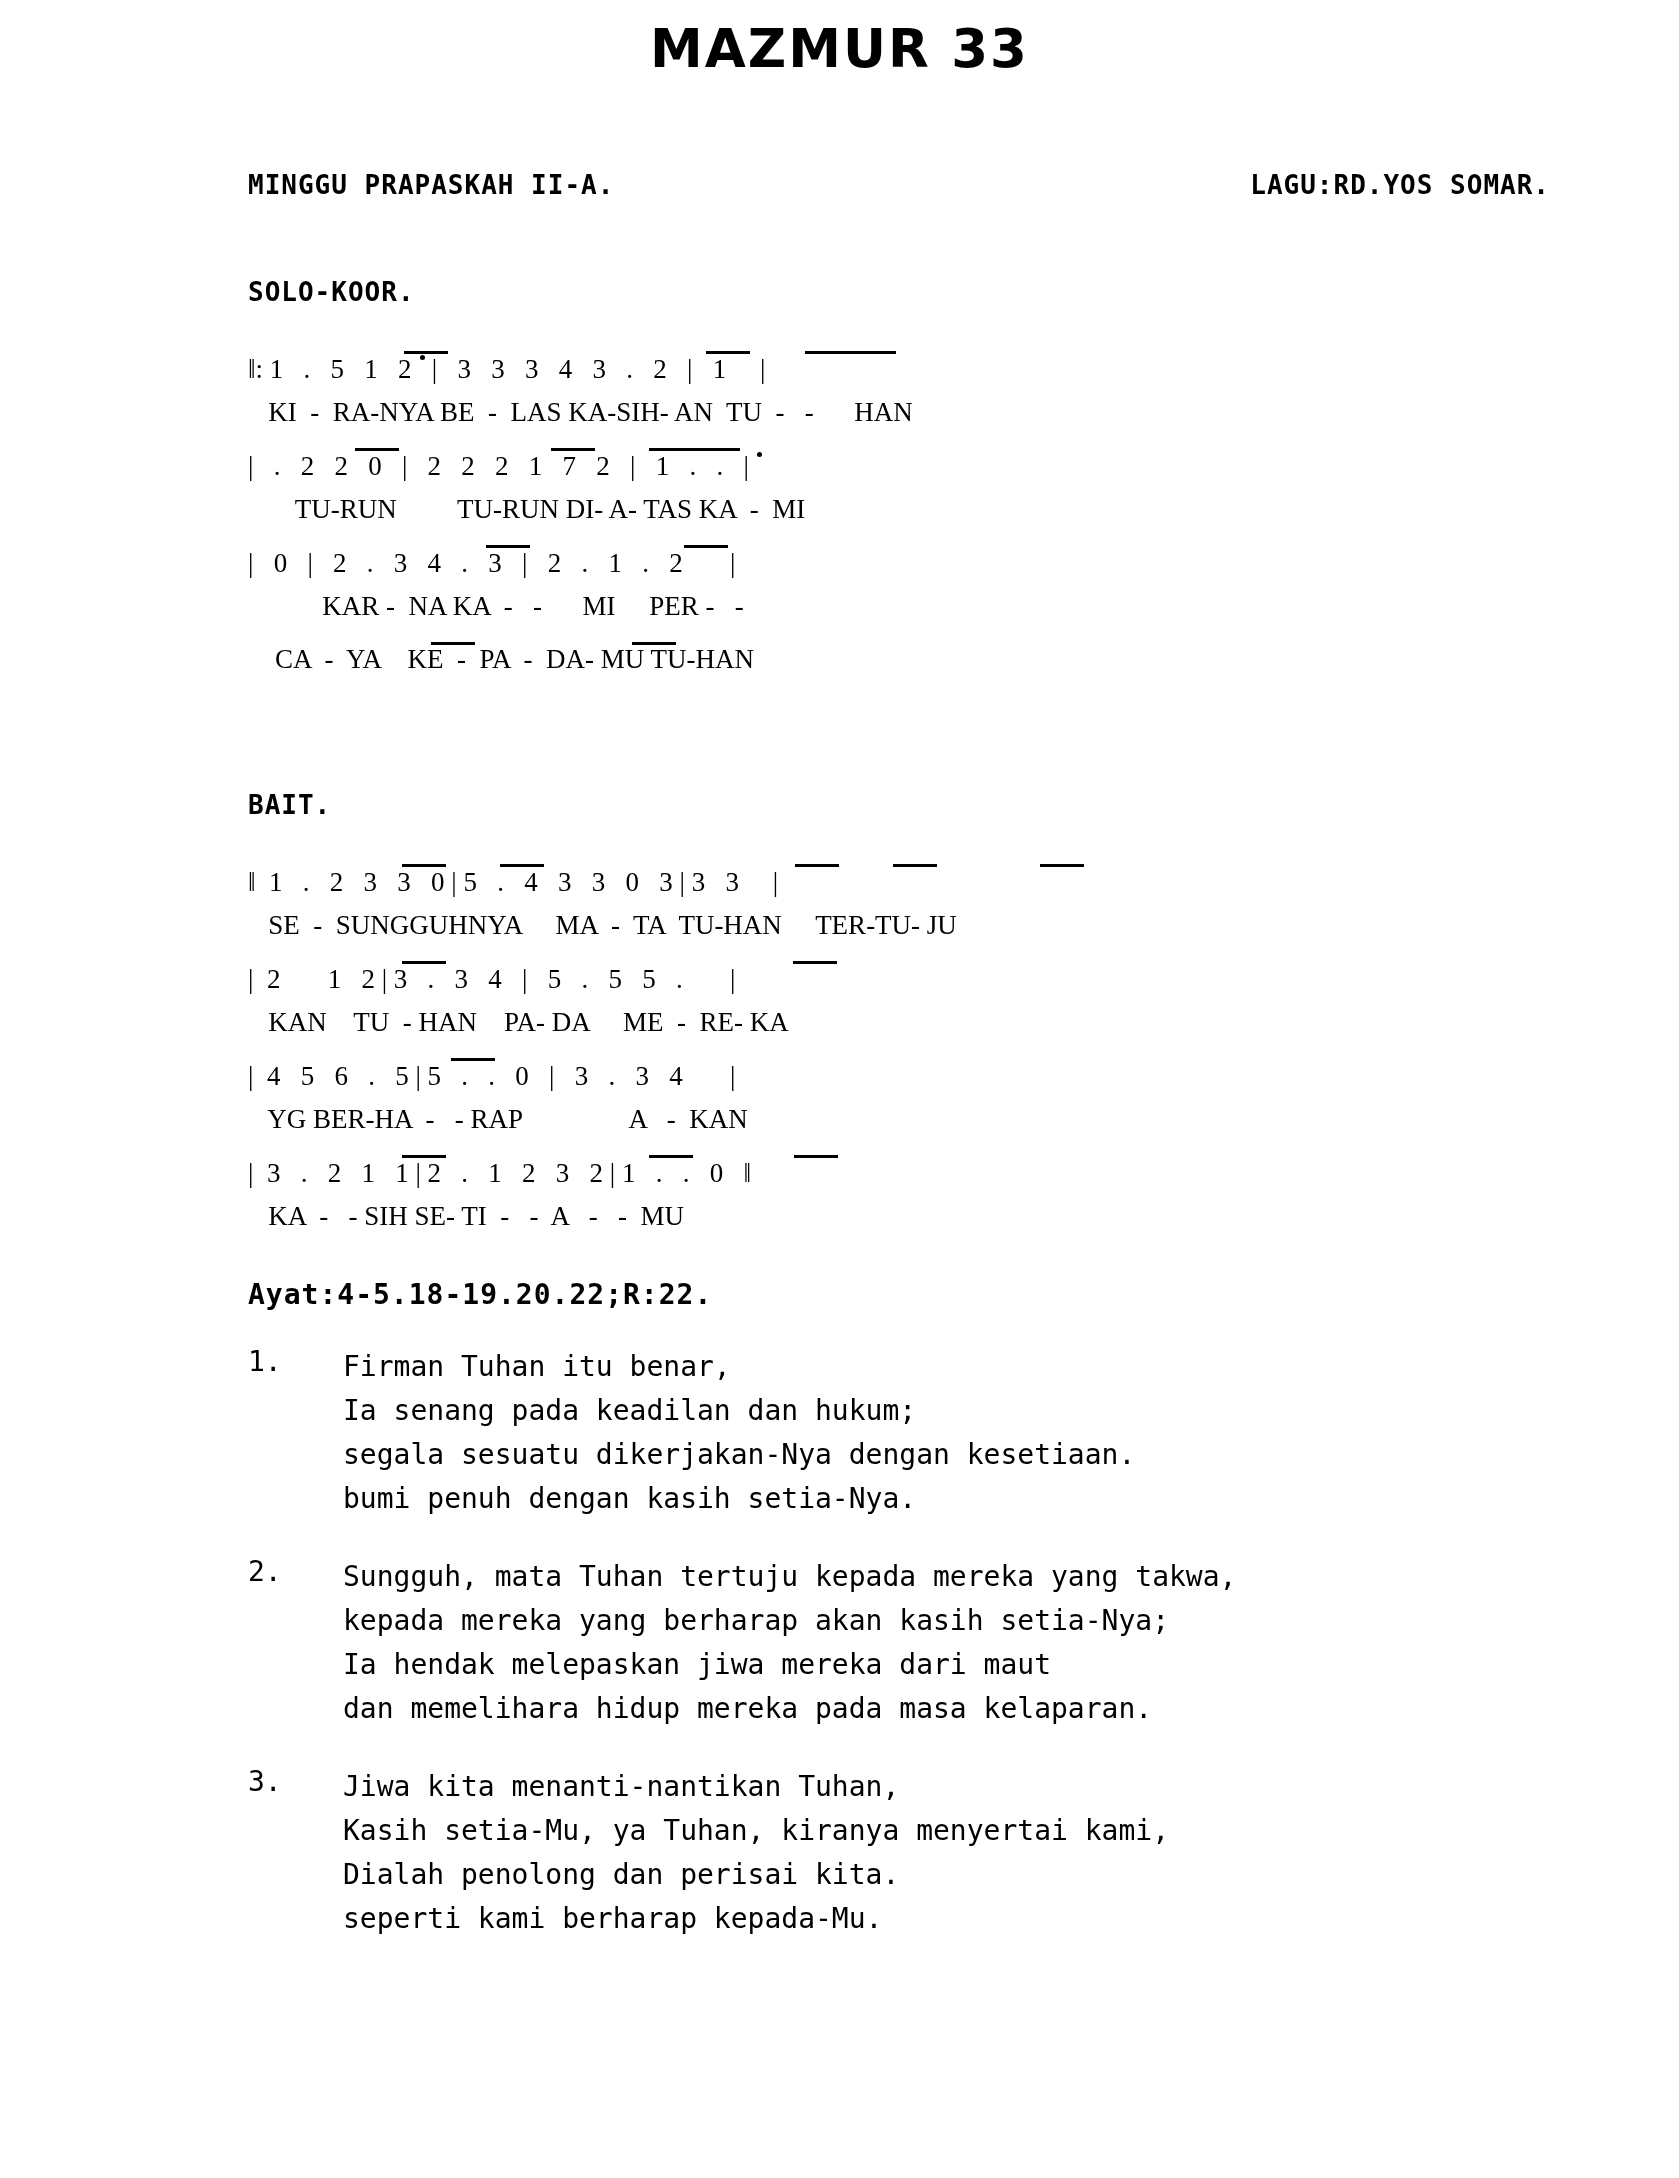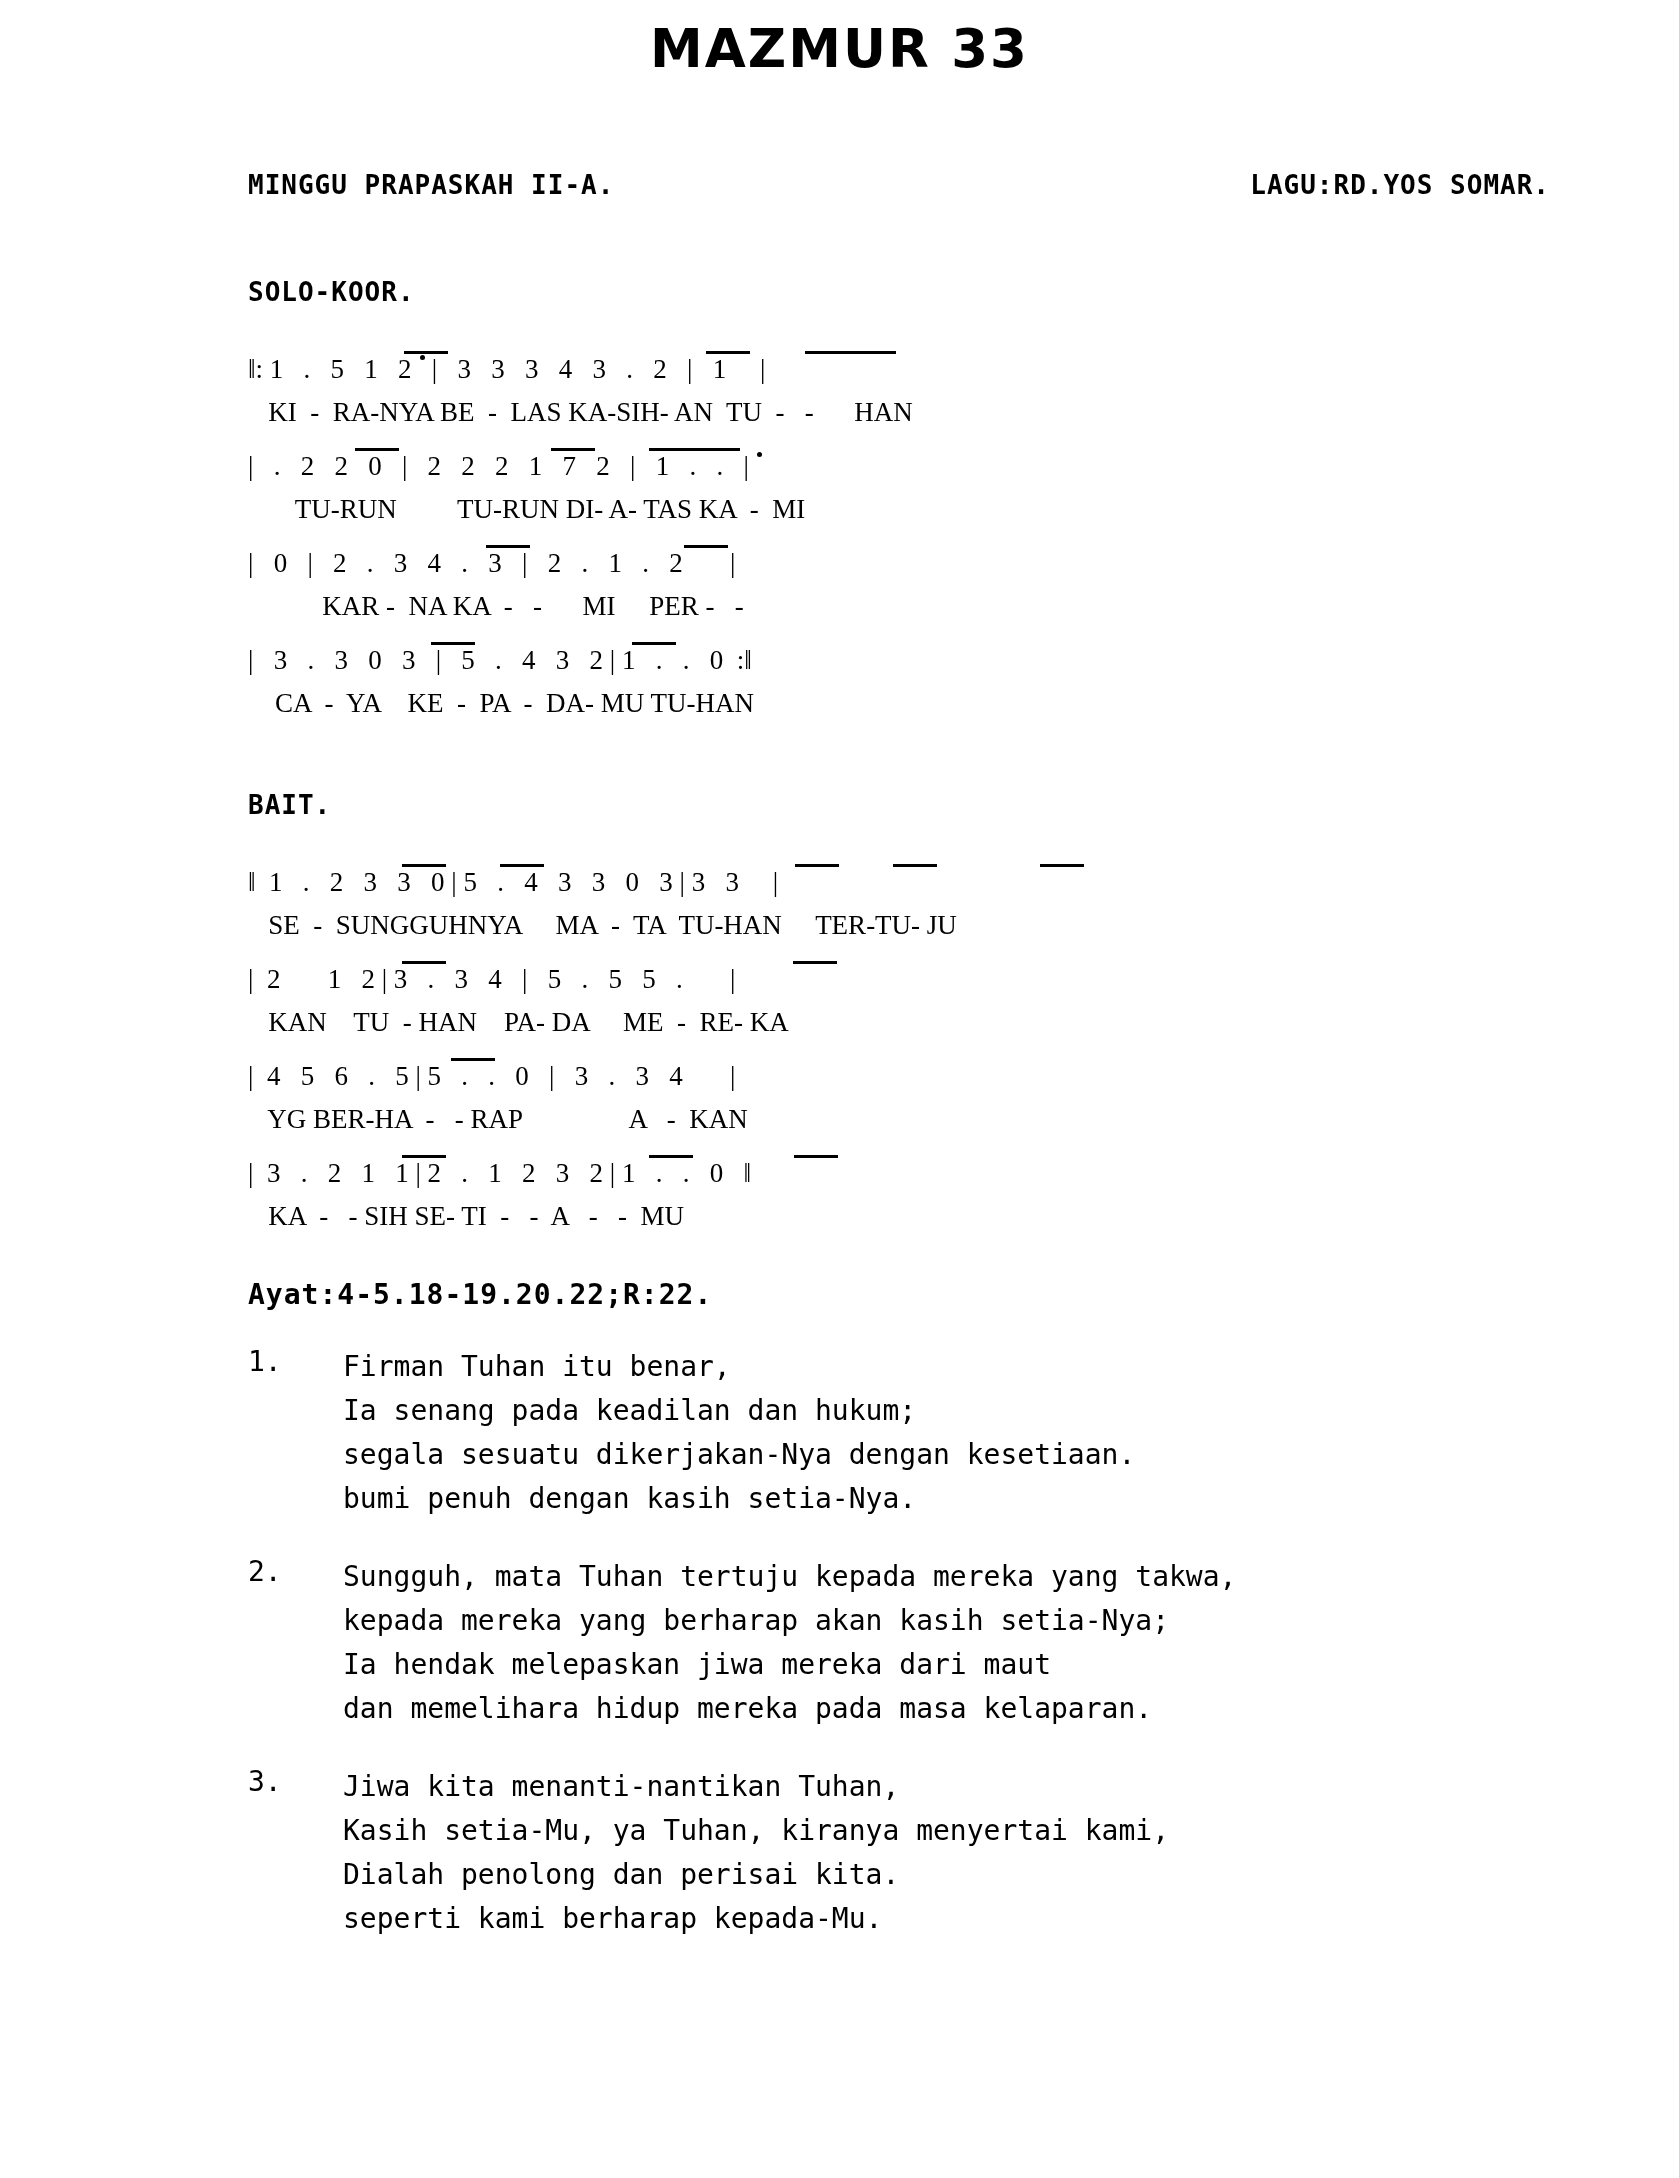--- a/index.html
+++ b/index.html
@@ -146,21 +146,20 @@
     </div>
 
     <div class="staff-line">
       <div class="notes">|   0   |   2   .   3   4   .   3   |   2   .   1   .   2       |</div>
       <div class="beam" style="left:238px;width:44px;"></div>
       <div class="beam" style="left:436px;width:44px;"></div>
       <div class="lyrics">           KAR -  NA KA  -   -      MI     PER -   -</div>
     </div>
 
     <div class="staff-line">
-      <div class="notes">|   3   .   3   0   3   |   5   .   4   3   2 | 1   .   .   0  :‖</div>
       <div class="beam" style="left:183px;width:44px;"></div>
       <div class="beam" style="left:384px;width:44px;"></div>
       <div class="lyrics">    CA  -  YA    KE  -  PA  -  DA- MU TU-HAN</div>
     </div>
 
   </div>
 
   <div class="section-label" style="margin-top:55px;">BAIT.</div>
 
   <div class="music">

